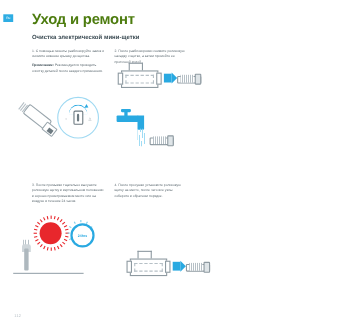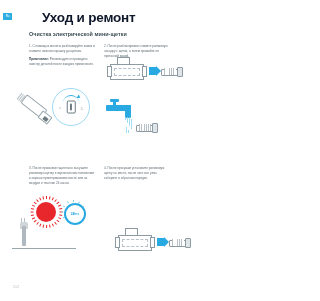--- a/index.html
+++ b/index.html
@@ -39,24 +39,23 @@
     display: block;
     letter-spacing: -0.2px;
   }
 
   .page-title {
     position: absolute;
     left: 29px;
     top: 10px;
     font-size: 13.5px;
     font-weight: bold;
-    color: #0f172a;
+    color: #4d7c0f;
     letter-spacing: -0.2px;
     white-space: nowrap;
-    margin-left: 13px;
   }
 
   .section-title {
     position: absolute;
     left: 29px;
     top: 31px;
     font-size: 5.4px;
     font-weight: bold;
     color: #3a4a52;
     letter-spacing: 0.05px;

